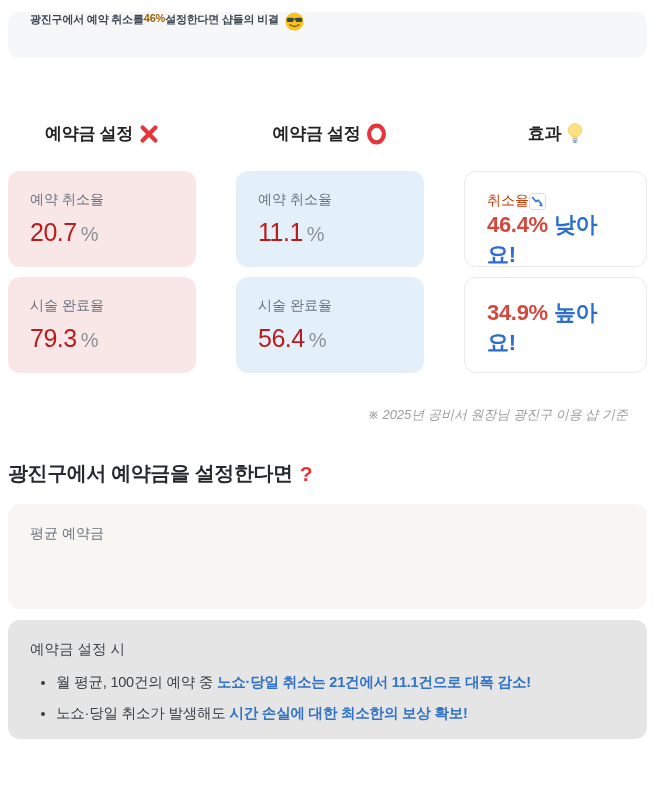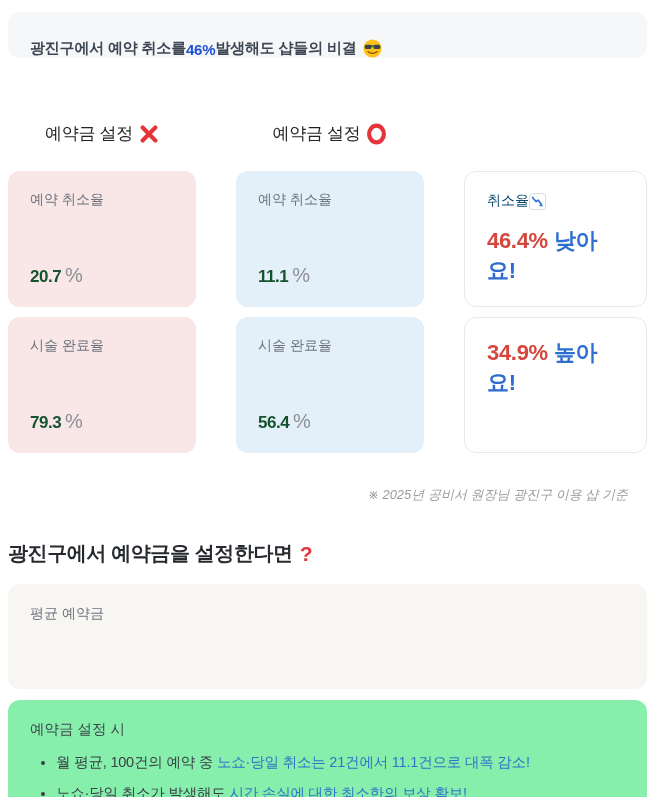--- a/index.html
+++ b/index.html
@@ -4,50 +4,50 @@
 <style>
   html,body { margin:0; padding:0; }
   body {
     width:654px; height:797px; background:#ffffff;
     font-family:"Liberation Sans","DejaVu Sans",sans-serif;
     color:#2d2f33; overflow:hidden;
   }
   .banner {
     margin:12px 7px 0 8px; height:46px; box-sizing:border-box;
     background:#f6f7f8; border-radius:12px;
-    display:flex; align-items:flex-end; padding:0 22px;
-    font-size:15px; font-weight:bold; color:#3d4753; letter-spacing:-0.2px;
+    display:flex; align-items:flex-start; padding:0 22px;
+    font-size:11px; font-weight:bold; color:#3d4753; letter-spacing:-0.2px;
   }
-  .banner .hl { color:#1d4ed8; }
+  .banner .hl { color:#a16207; }
   .banner svg { margin-left:6px; }
 
   .cmp-headers {
     display:grid; grid-template-columns:188px 188px 183px; column-gap:40px;
     margin:64px 7px 0 8px;
   }
   .cmp-header {
     display:flex; align-items:center; justify-content:center; gap:6px;
-    font-size:17px; font-weight:normal; color:#232323; letter-spacing:-0.3px;
+    font-size:17px; font-weight:bold; color:#232323; letter-spacing:-0.3px;
   }
 
   .cmp-grid {
     display:grid; grid-template-columns:188px 188px 183px; gap:10px 40px;
     margin:26px 7px 0 8px;
   }
   .stat-card {
-    height:136px; box-sizing:border-box; border-radius:12px; padding:20px 22px;
+    height:96px; box-sizing:border-box; border-radius:12px; padding:20px 22px;
     display:flex; flex-direction:column; justify-content:space-between;
   }
   .stat-card.pink { background:#f9e7e7; }
   .stat-card.blue { background:#e4f0f9; }
   .stat-card.effect { background:#ffffff; border:1px solid #e8e9eb; }
   .stat-label { font-size:14px; color:#6e747e; }
-  .stat-value { font-size:17px; font-weight:bold; color:#14532d; letter-spacing:-0.5px; }
+  .stat-value { font-size:25px; font-weight:normal; color:#b91c1c; letter-spacing:-0.5px; }
   .stat-unit { font-size:20px; font-weight:normal; color:#8c9096; margin-left:4px; }
-  .effect-label { font-size:14px; color:#0c4a6e; display:flex; align-items:center; }
+  .effect-label { font-size:14px; color:#c2410c; display:flex; align-items:center; }
   .effect-value { font-size:22px; font-weight:bold; letter-spacing:-0.3px; }
   .effect-red { color:#d5463d; }
   .effect-blue { color:#2b6ecf; margin-left:6px; }
 
   .footnote {
     margin:33px 26px 0 0; text-align:right;
     font-style:italic; font-size:13px; color:#9b9b9b;
   }
 
   .section-heading {
@@ -59,57 +59,67 @@
   .avg-card {
     margin:17px 7px 0 8px; height:105px; box-sizing:border-box;
     background:#f7f6f3; border-radius:12px; padding:21px 22px;
     display:flex; flex-direction:row; justify-content:space-between;
   }
   .avg-value { font-size:26px; font-weight:bold; color:#2d2f33; letter-spacing:-0.5px; }
   .avg-unit { font-size:20px; font-weight:normal; color:#8c9096; margin-left:5px; }
 
   .benefits-card {
     margin:11px 7px 0 8px; box-sizing:border-box;
-    background:#86efac; border-radius:12px; padding:20px 22px 16px;
+    background:#e5e5e5; border-radius:12px; padding:20px 22px 16px;
   }
   .benefits-title { font-size:14.5px; color:#41464c; }
   .benefits-list { margin:14px 0 0; padding-left:26px; list-style:disc; }
   .benefits-list li { font-size:14.5px; color:#3b4046; margin-bottom:12px; letter-spacing:-0.2px; }
   .benefits-list li:last-child { margin-bottom:0; }
-  .bullet-hl { color:#3173c6; font-weight:normal;margin-top:12px; }
+  .bullet-hl { color:#3173c6; font-weight:bold;margin-top:12px; }
 </style>
 </head>
 <body>
 
 <div>
 
   <div class="banner">
     <span>광진구에서 예약 취소를 </span>
     <span class="hl">46%</span>
-    <span> 발생해도 샵들의 비결</span>
+    <span> 설정한다면 샵들의 비결</span>
     <svg width="19" height="19" viewBox="0 0 20 20">
       <circle cx="10" cy="10" r="9.5" fill="#FCC21B"></circle>
       <rect x="1.8" y="6" width="7.2" height="4.6" rx="1.7" fill="#37474F"></rect>
       <rect x="11" y="6" width="7.2" height="4.6" rx="1.7" fill="#37474F"></rect>
       <path d="M8.6 7.3 h2.8" stroke="#37474F" stroke-width="1.4"></path>
       <path d="M5.4 13.4 Q10 16.9 14.6 13.4" fill="none" stroke="#7a4f01" stroke-width="1.5" stroke-linecap="round"></path>
     </svg>
   </div>
 
   <div class="cmp-headers">
     <div class="cmp-header">
       <span>예약금 설정</span>
       <svg width="20" height="20" viewBox="0 0 20 20">
         <path d="M3.6 3.6 L16.4 16.4 M16.4 3.6 L3.6 16.4" stroke="#e5353b" stroke-width="4.2" stroke-linecap="round"></path>
       </svg>
     </div>
     <div class="cmp-header">
       <span>예약금 설정</span>
       <svg width="21" height="22" viewBox="0 0 21 22">
         <ellipse cx="10.5" cy="11" rx="7.4" ry="8.4" fill="none" stroke="#e5353b" stroke-width="4.2"></ellipse>
+      </svg>
+    </div>
+    <div class="cmp-header">
+      <span>효과</span>
+      <svg width="16" height="21" viewBox="0 0 16 21">
+        <circle cx="8" cy="7.3" r="6.6" fill="#FFE082" stroke="#f2c94c" stroke-width="0.8"></circle>
+        <path d="M5.6 12.6 h4.8 v2 h-4.8 z" fill="#FFD54F"></path>
+        <rect x="5.2" y="14.8" width="5.6" height="1.6" rx="0.8" fill="#b0bec5"></rect>
+        <rect x="5.6" y="16.9" width="4.8" height="1.5" rx="0.75" fill="#90a4ae"></rect>
+        <rect x="6.4" y="18.8" width="3.2" height="1.3" rx="0.65" fill="#78909c"></rect>
       </svg>
     </div>
   </div>
 
   <div class="cmp-grid">
 
     <div class="stat-card pink">
       <div class="stat-label">예약 취소율</div>
       <div>
         <span class="stat-value">20.7</span><span class="stat-value stat-unit">%</span>

